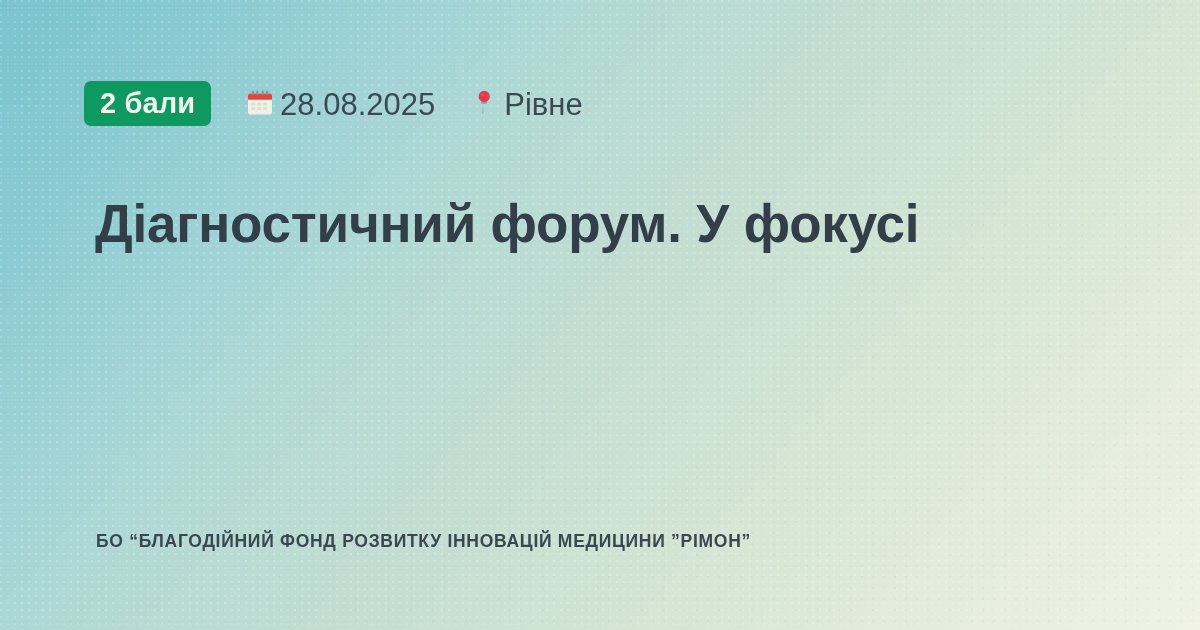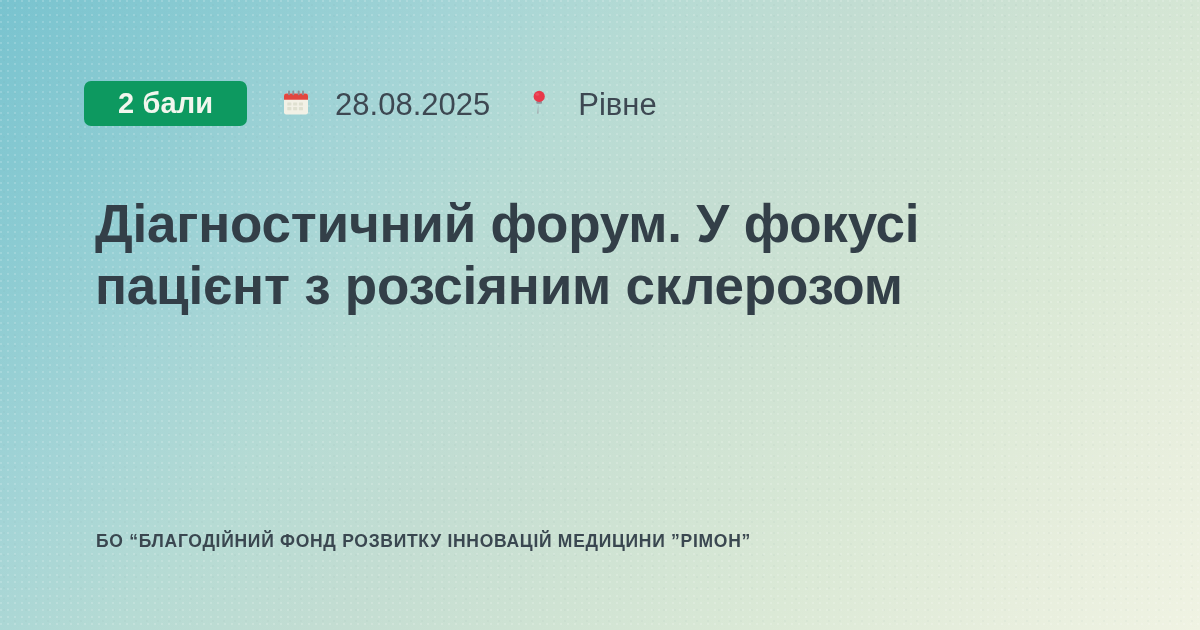--- a/index.html
+++ b/index.html
@@ -60,35 +60,35 @@
     align-items: center;
     gap: 34px;
     height: 46px;
   }
 
   .badge {
     display: inline-flex;
     align-items: center;
     justify-content: center;
     height: 45px;
-    padding: 0 34px;
+    padding: 0 16px;
     border-radius: 7px;
     background: #0d9960;
     color: #f2f6ee;
     font-size: 29px;
     font-weight: 700;
     line-height: 1;
     letter-spacing: 0.1px;
     white-space: nowrap;
   }
 
   .meta-item {
     display: inline-flex;
     align-items: center;
-    gap: 24px;
+    gap: 5px;
     color: #3d4852;
     font-size: 31px;
     font-weight: 400;
     line-height: 1;
     white-space: nowrap;
   }
 
   .meta-item .meta-text {
     position: relative;
     top: 1px;
@@ -172,20 +172,19 @@
             <ellipse cx="13.3" cy="6.4" rx="1.9" ry="1.35" fill="#f06070" opacity="0.55"></ellipse>
           </svg>
         </span>
         <span class="meta-text">Рівне</span>
       </span>
 
     </div>
 
     <h1 class="title">
       <span>Діагностичний форум. У фокусі</span><br>
-      <span>пацієнт з розсіяним склерозом</span>
     </h1>
 
   </div>
 
   <div class="footer">БО “БЛАГОДІЙНИЙ ФОНД РОЗВИТКУ ІННОВАЦІЙ МЕДИЦИНИ ”РІМОН”</div>
 
 </div>
 
 </body></html>

